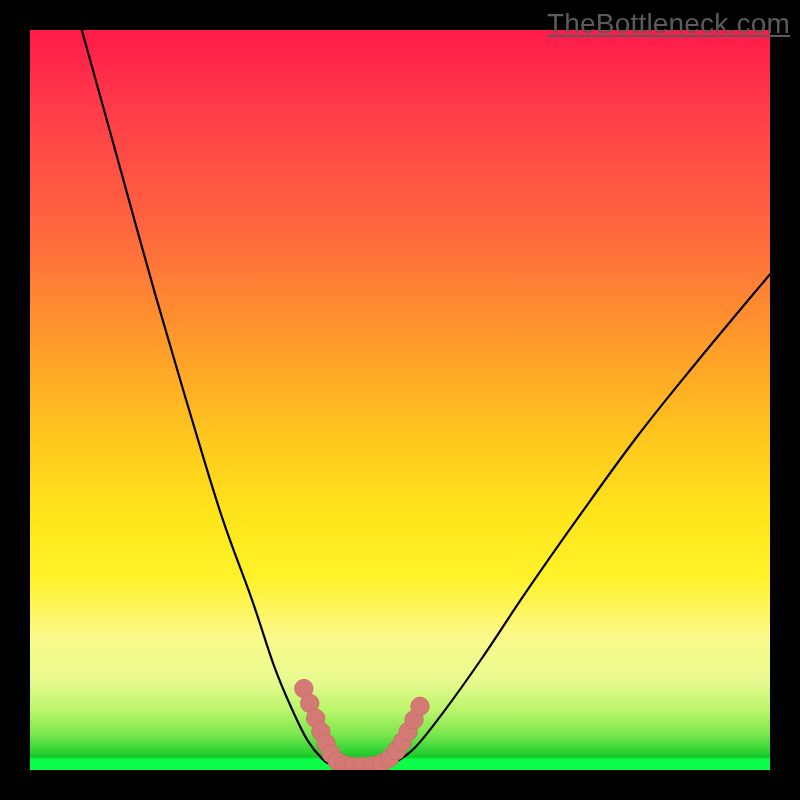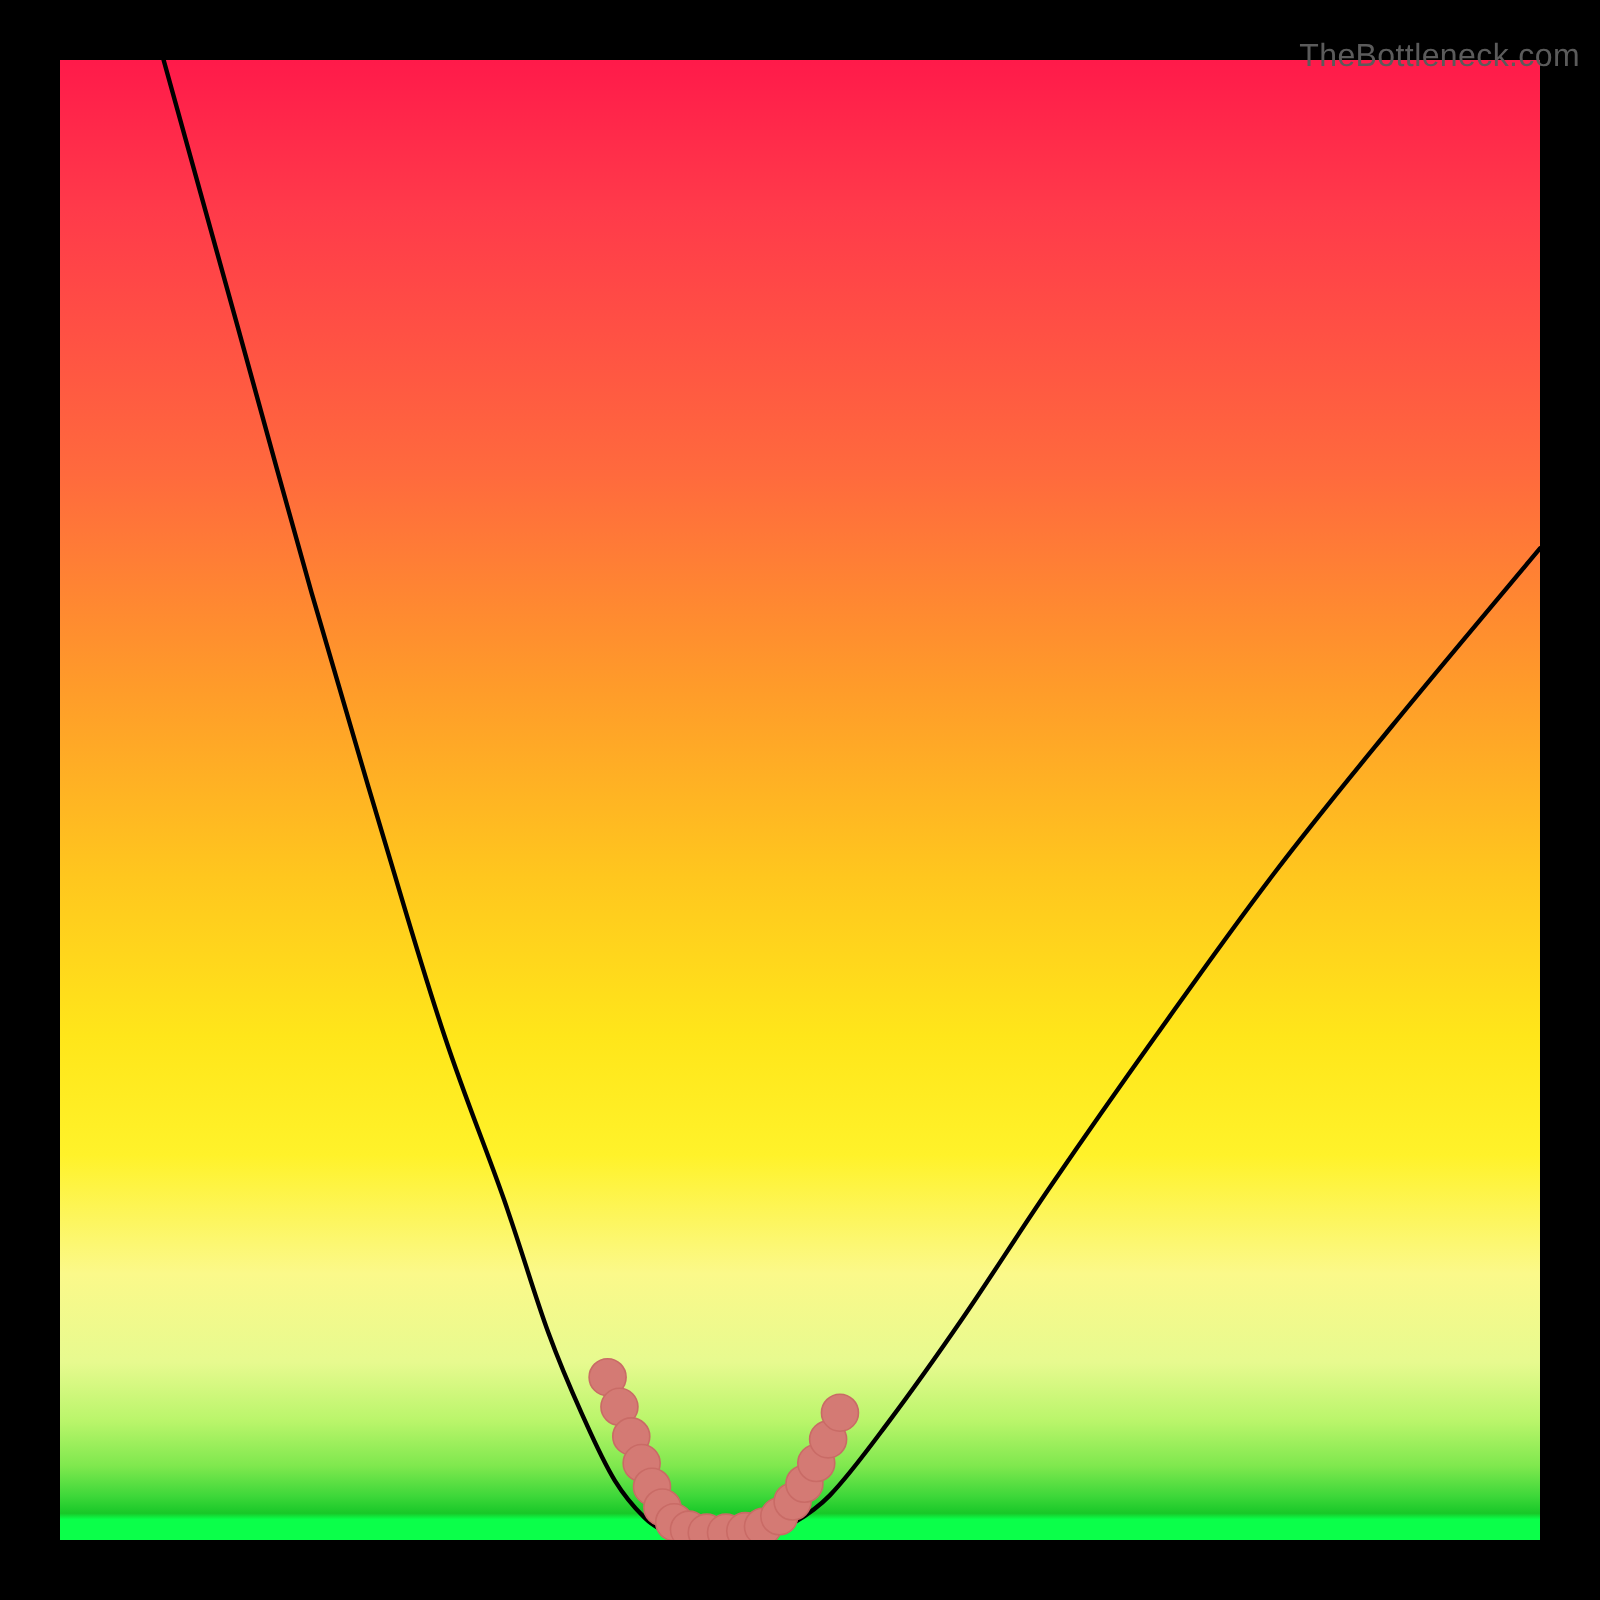--- a/index.html
+++ b/index.html
@@ -12,26 +12,27 @@
     font-family: Arial, Helvetica, sans-serif;
   }
   .stage {
     position: relative;
     width: 800px;
     height: 800px;
     background: #000;
   }
   .watermark {
     position: absolute;
-    top: 20px;
+    top: 8px;
     right: 10px;
     color: #5b5b5b;
-    font-size: 16px;
+    font-size: 28px;
     letter-spacing: 0.2px;
     z-index: 40;
+    text-decoration: underline;
   }
   .plot {
     position: absolute;
     left: 30px;
     top: 30px;
     width: 740px;
     height: 740px;
     overflow: hidden;
   }
   .gradient {

